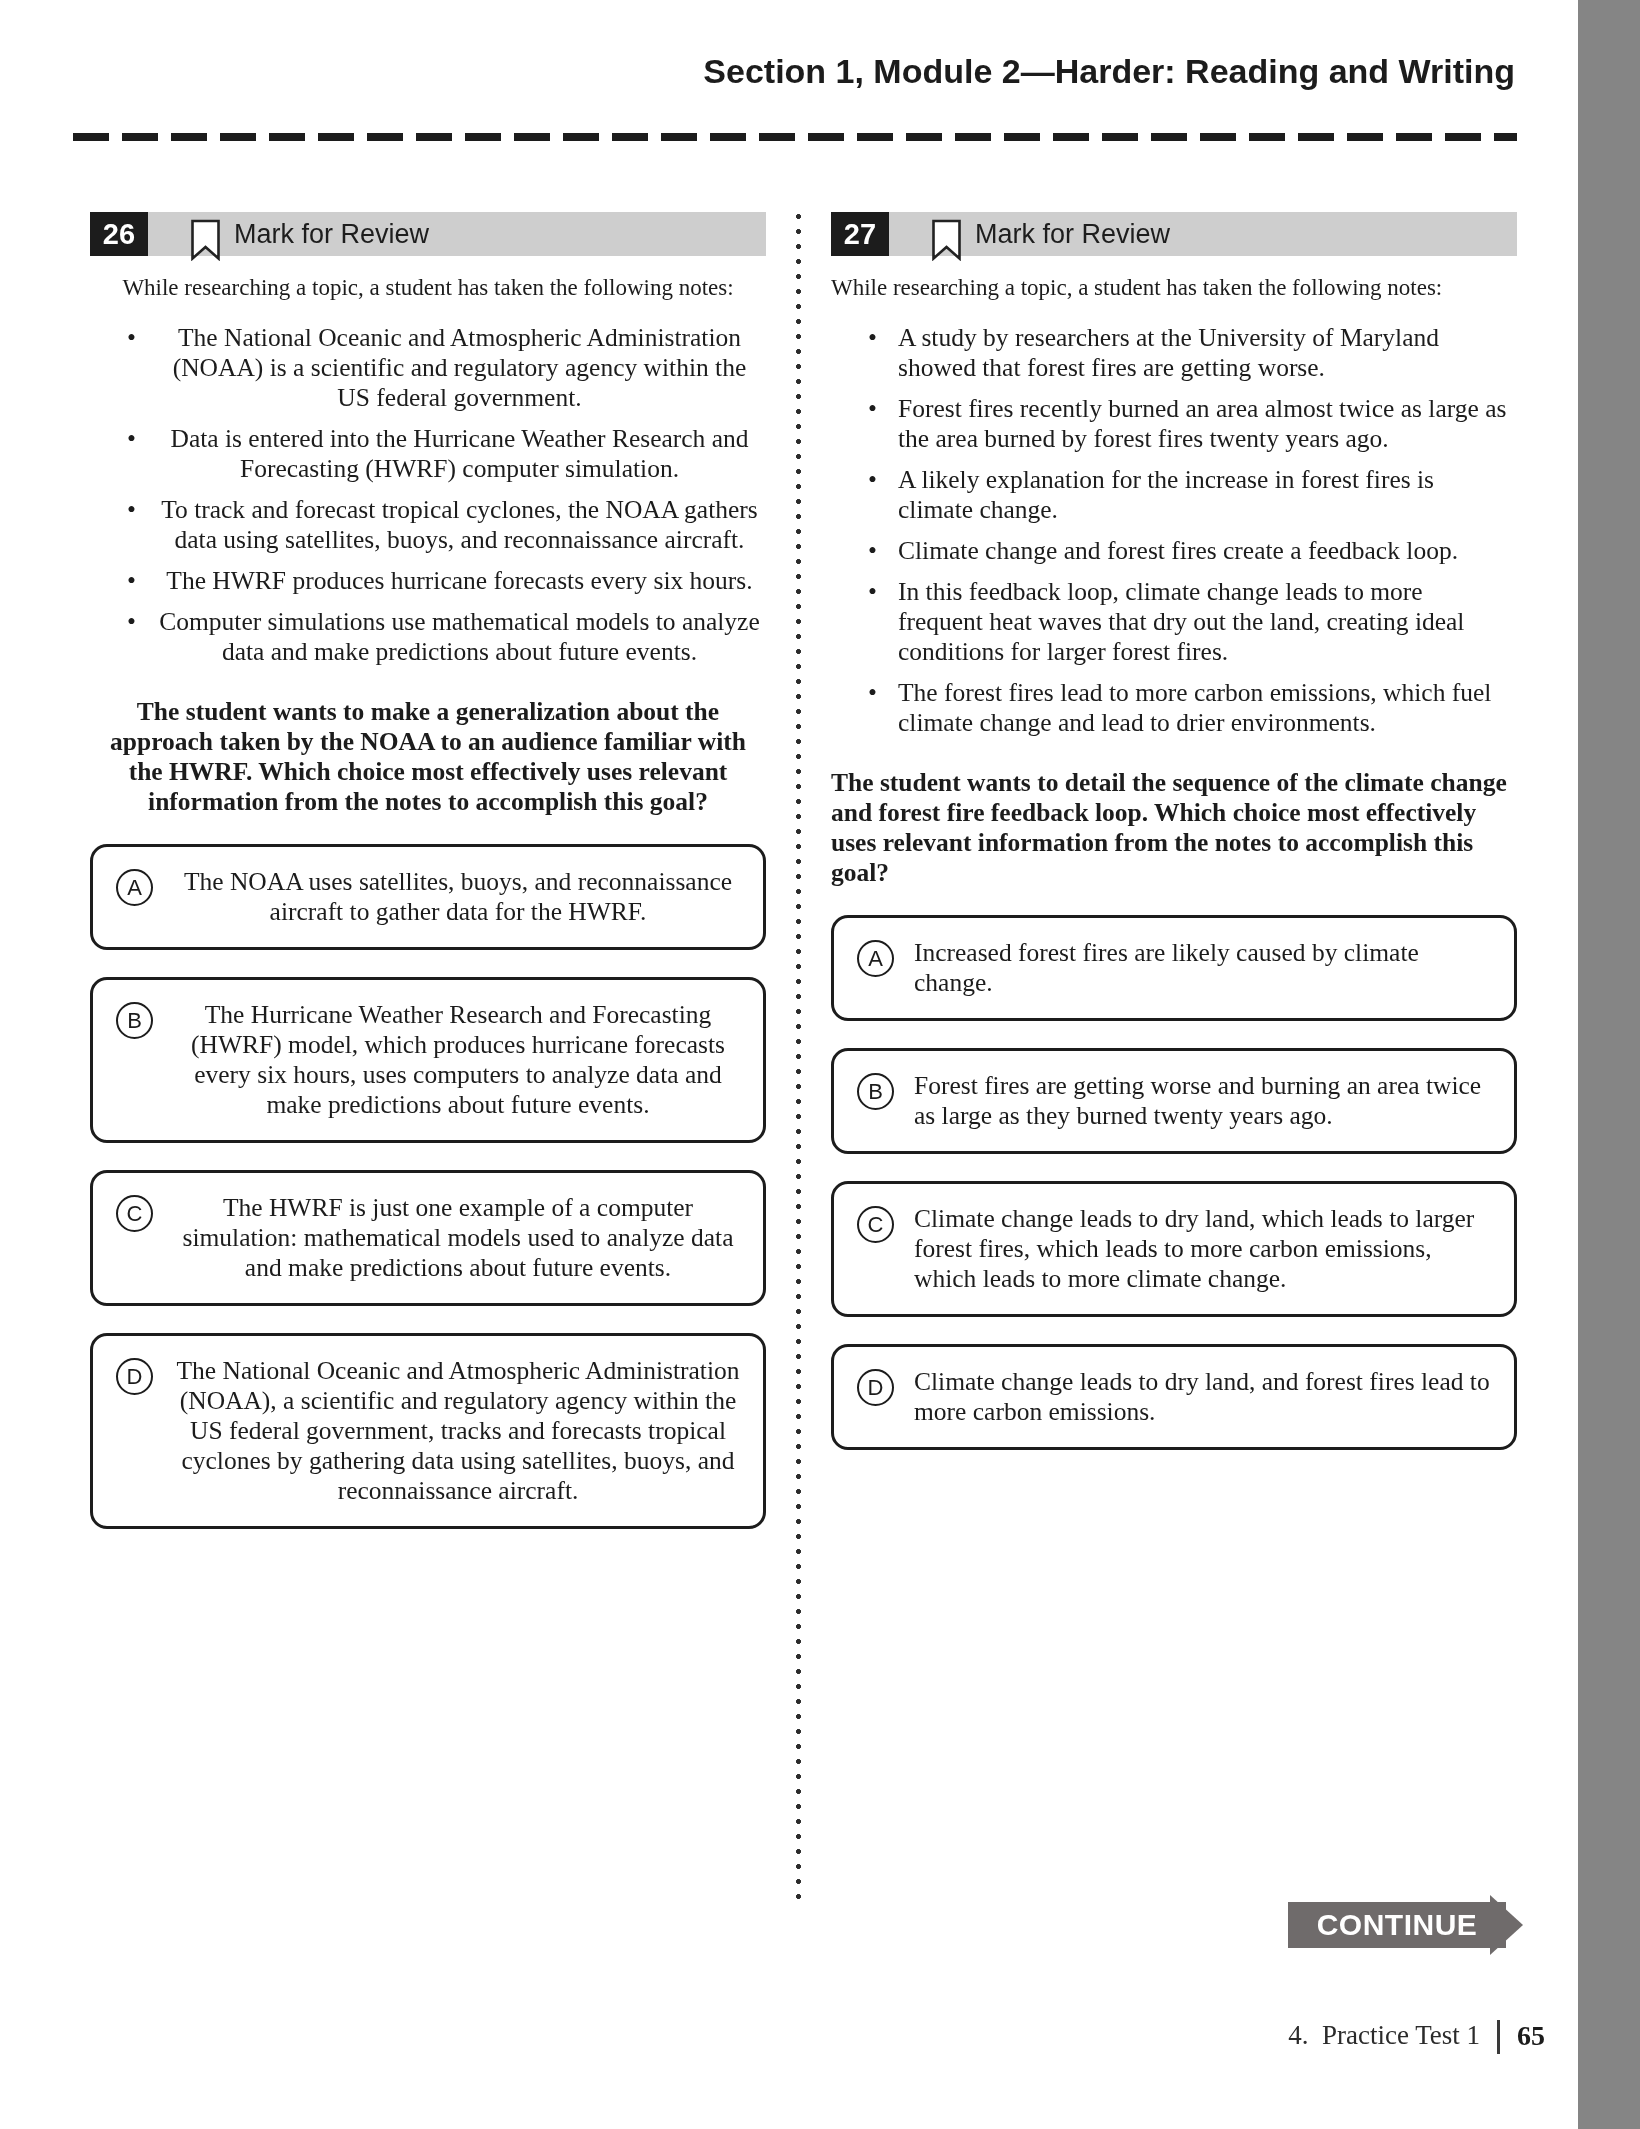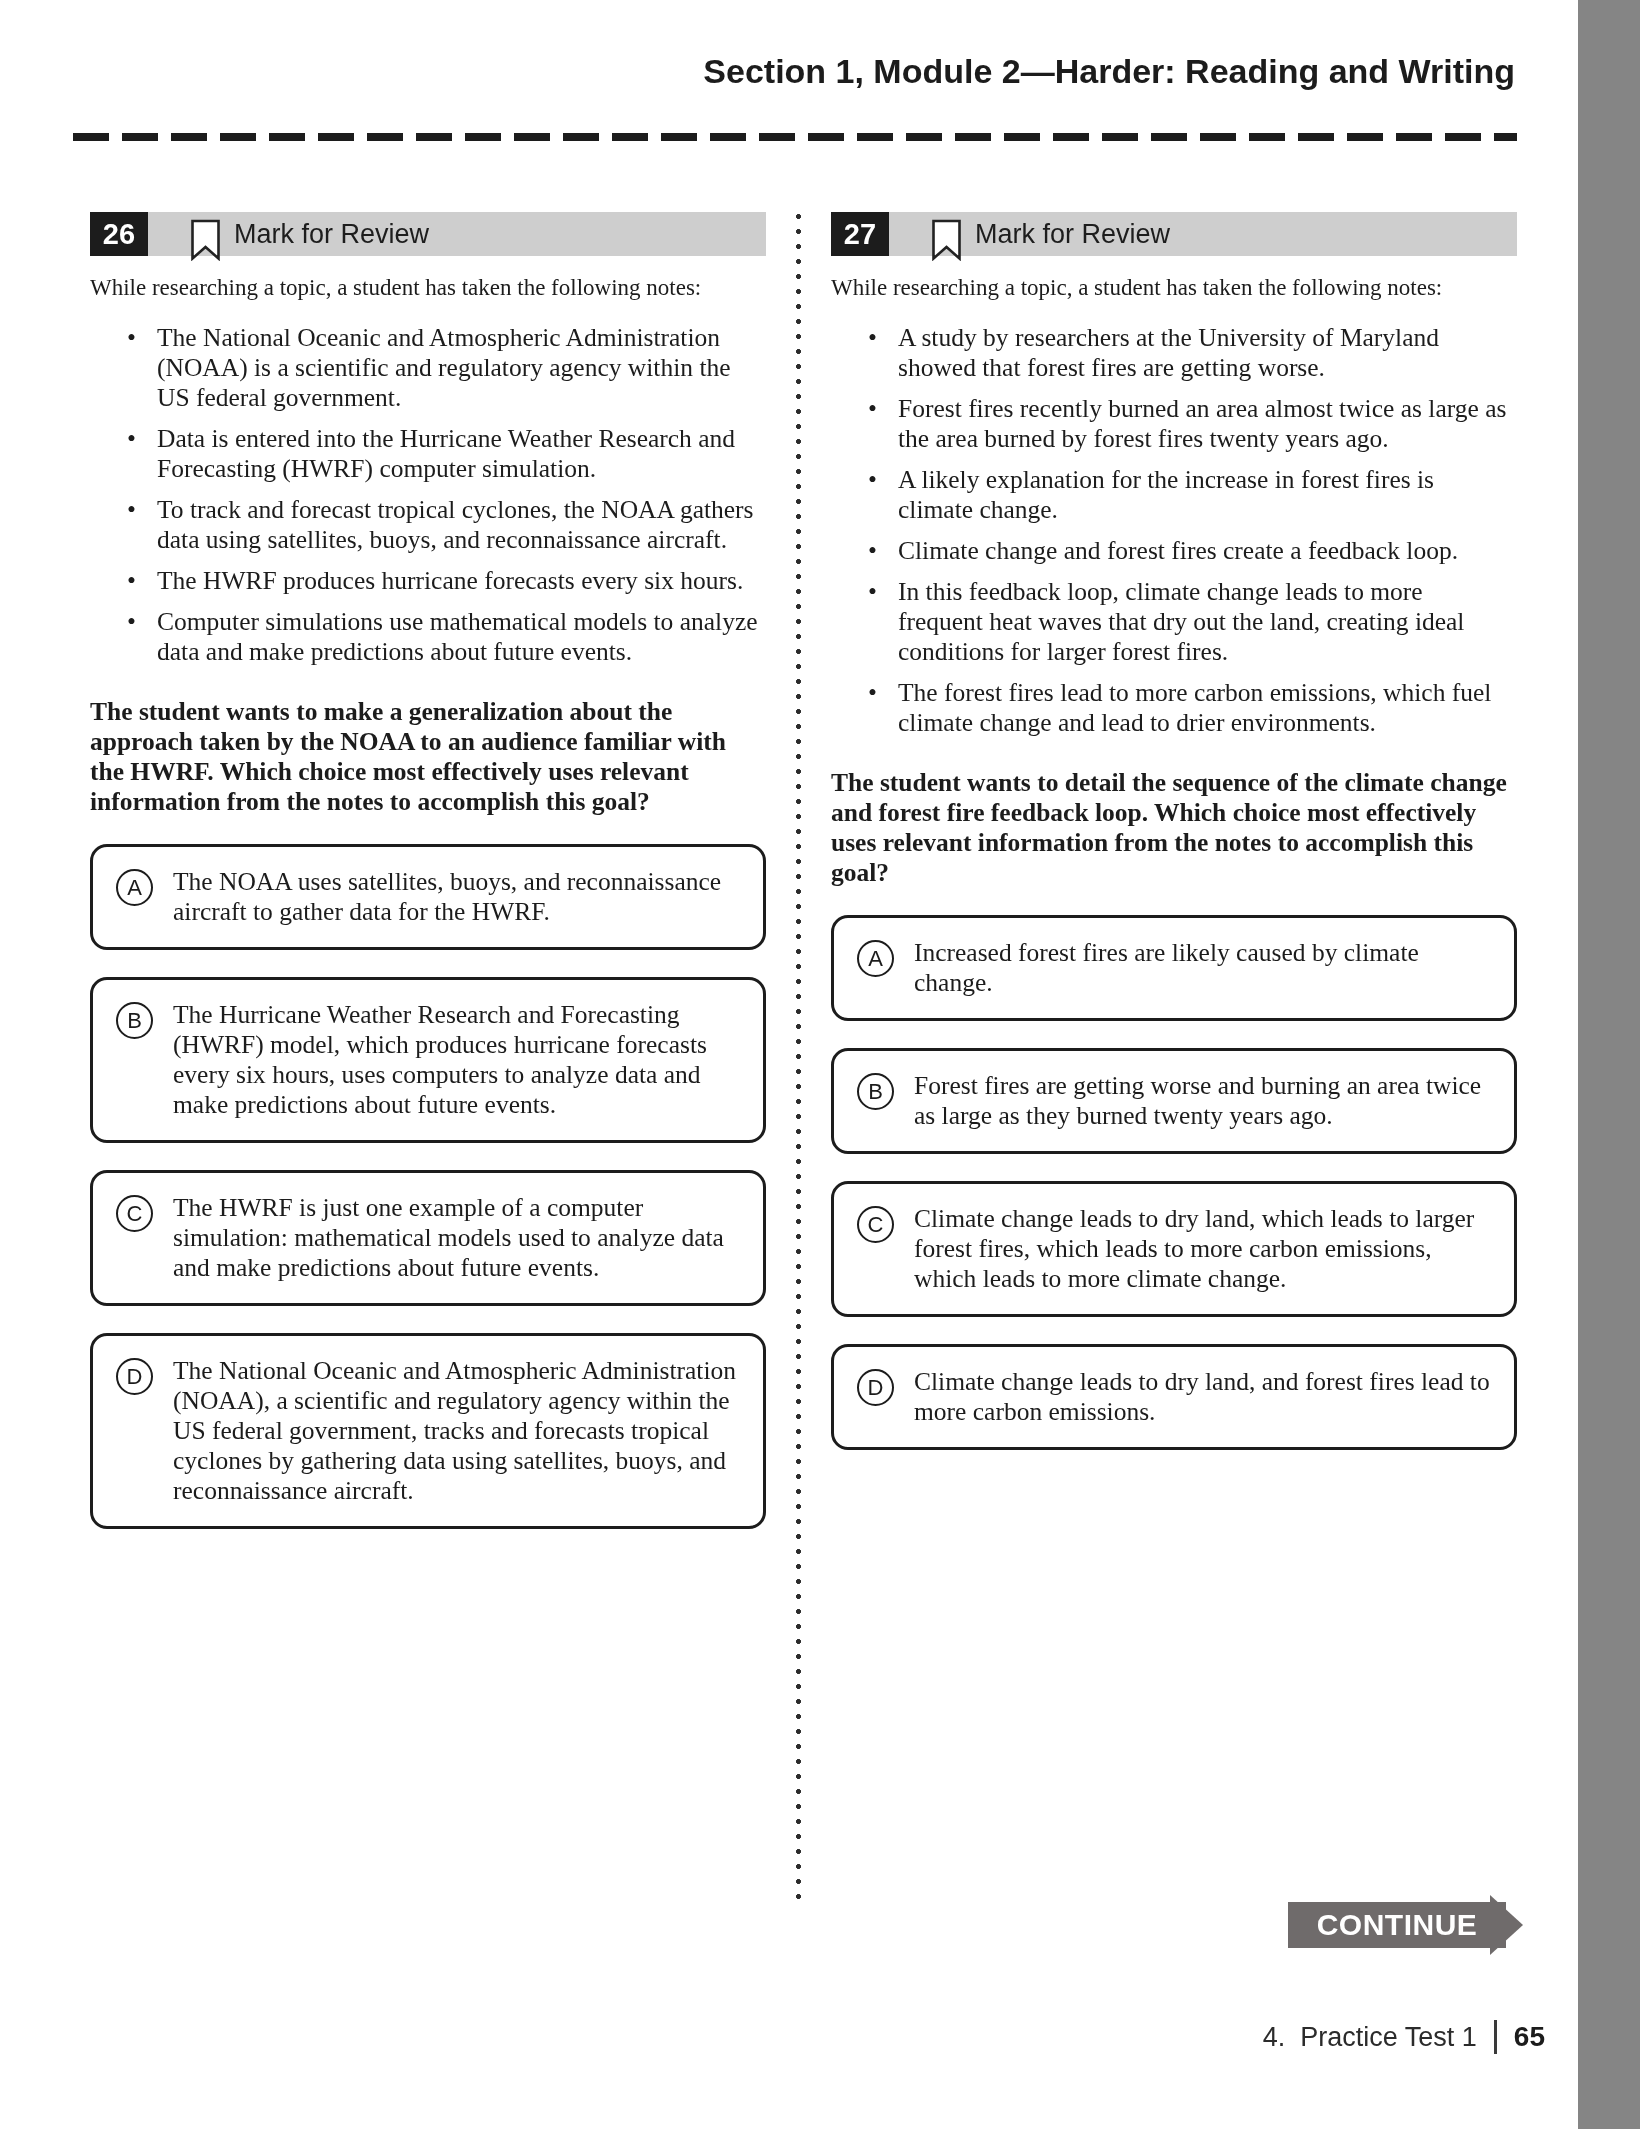--- a/index.html
+++ b/index.html
@@ -14,21 +14,21 @@
               font-weight:bold;font-size:34px;color:var(--ink,#1c1c1c);white-space:nowrap;}
   .header-rule{position:absolute;top:133px;left:73px;width:1444px;height:8px;
                background:repeating-linear-gradient(to right,var(--ink,#1c1c1c) 0 36px,transparent 36px 49px);}
 
   
   .col-divider{position:absolute;left:796px;top:214px;width:5px;height:1688px;
                background-image:radial-gradient(circle at 2.5px 2.5px,#2b2b2b 2.2px,transparent 2.7px);
                background-size:5px 15px;background-repeat:repeat-y;}
 
   .col{position:absolute;top:212px;}
-  .col-left{left:90px;width:676px;}
+  .col-left{left:90px;width:676px;text-align:center;}
   .col-right{left:831px;width:686px;}
 
   
   .qbar{display:flex;align-items:center;background:var(--bar_gray,#cecece);height:44px;overflow:visible;}
   .qnum{width:58px;height:44px;background:var(--ink,#1c1c1c);color:#fff;flex:0 0 auto;
         font-family:"Liberation Sans",sans-serif;font-weight:bold;font-size:29px;
         display:flex;align-items:center;justify-content:center;}
   .bm{width:31px;height:42px;margin-left:42px;position:relative;top:6px;flex:0 0 auto;}
   .qbar-label{font-family:"Liberation Sans",sans-serif;font-size:27px;color:#1d1d1d;margin-left:13px;}
 
@@ -53,22 +53,22 @@
   .continue{position:absolute;left:1272px;top:1902px;padding-left:16px;}
   .continue-rect{width:218px;height:46px;background:var(--continue_gray,#6f6b6b);
                  display:flex;align-items:center;justify-content:center;
                  font-family:"Liberation Sans",sans-serif;font-weight:bold;font-size:30px;
                  letter-spacing:0.5px;color:#ffffff;}
   .continue-arrow{position:absolute;left:218px;top:-7px;width:0;height:0;
                   border-top:30px solid transparent;border-bottom:30px solid transparent;
                   border-left:33px solid var(--continue_gray,#6f6b6b);}
 
   
-  .footer{position:absolute;top:2020px;right:95px;display:flex;align-items:center;
-          font-family:Liberation Sans, sans-serif;font-size:27px;color:#2b2b2b;}
+  .footer{position:absolute;top:2020px;right:95px;display:flex;align-items:flex-start;
+          font-family:Liberation Serif, serif;font-size:27px;color:#2b2b2b;}
   .footer .book{white-space:pre;}
   .footer .sep{width:3px;height:34px;background:#3a3a3a;margin:0 17px;}
   .footer .pnum{font-weight:bold;font-size:28px;color:#1c1c1c;}
 </style>
 </head>
 <body>
 
 <div class="page">
 
   <div class="side-strip"></div>

